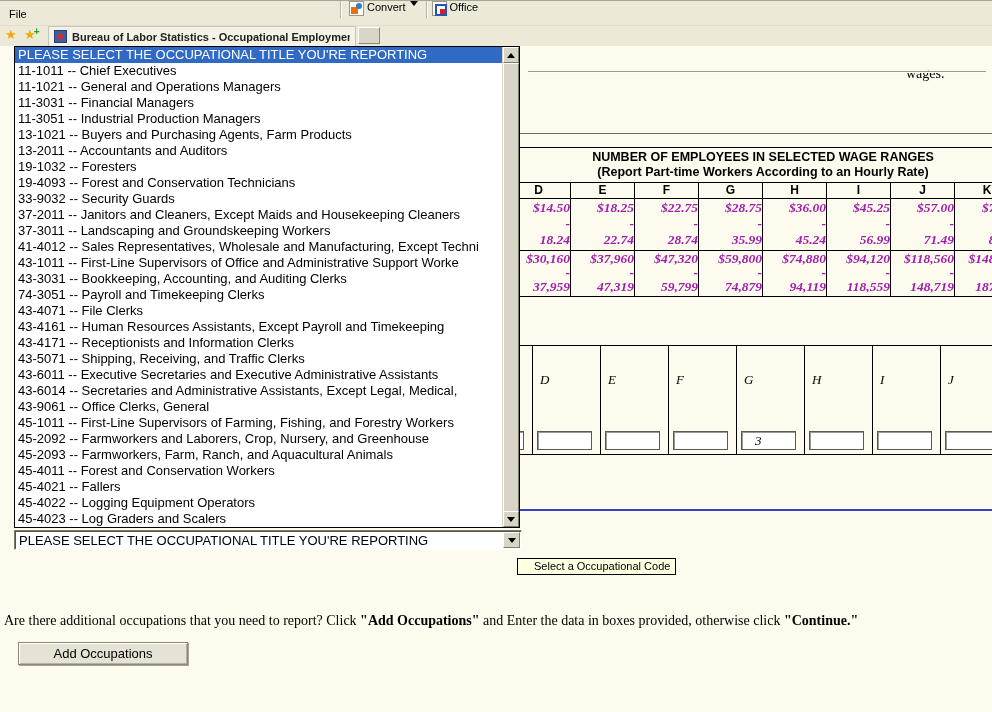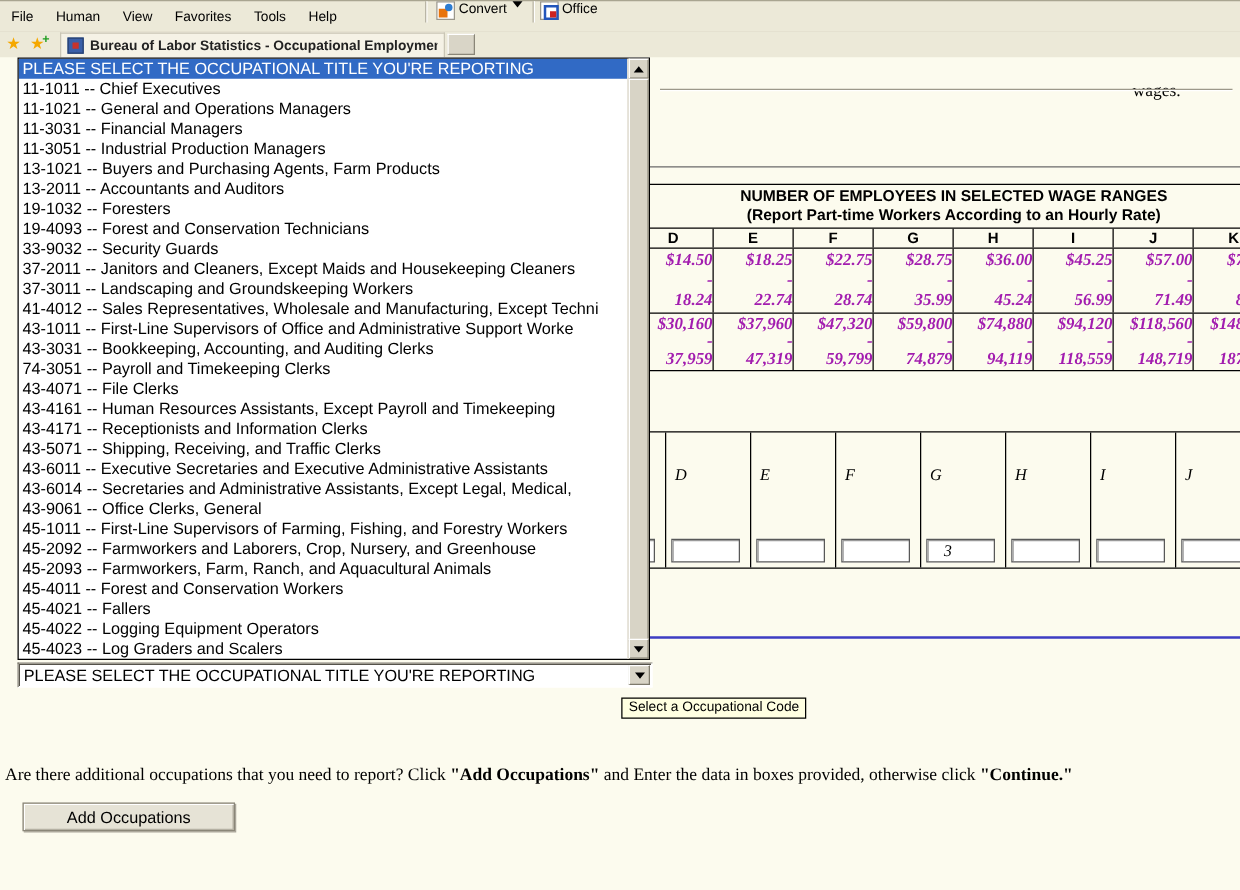--- a/index.html
+++ b/index.html
@@ -2,21 +2,21 @@
 <html><head>
 <meta charset="utf-8">
 <style>
   * { box-sizing:border-box; margin:0; padding:0; }
   html,body { width:992px; height:712px; }
   body { position:relative; overflow:hidden; background:#FCFBEE; font-family:"Liberation Sans",sans-serif; color:#000; }
 
   
   .menubar { position:absolute; top:0; left:0; width:992px; height:26px; background:#ECE9D8;
              border-top:1px solid #A9A591; border-bottom:1px solid #E2DECD; }
-  .menu-items { display:flex; height:100%; }
+  .menu-items { display:flex; height:100%;flex-direction:column; }
   .menu-item { font-size:11px; padding:7px 9px 0 9px; cursor:default; }
   .toolbar-group { position:absolute; left:336px; top:0; height:25px; display:flex; align-items:flex-start; }
   .sep { width:2px; height:17px; border-left:1px solid #B9B5A5; border-right:1px solid #FFF; margin:0 4px; }
   .tb-label { font-size:11px; margin:0 3px; }
   .dd-arrow-box { display:flex; align-items:center; padding:0 4px 0 1px; }
 
   .convert-icon { width:15px; height:15px; position:relative; background:#FFF; border:1px solid #9B978B; margin-left:3px; flex:none; }
   .convert-icon::before { content:""; position:absolute; left:1px; bottom:1px; width:7px; height:7px; background:#E8730C; }
   .convert-icon::after  { content:""; position:absolute; right:1px; top:1px; width:6px; height:6px; background:#2E7DD1; border-radius:50%; }
   .select-icon { width:15px; height:15px; position:relative; background:#FFF; border:1px solid #9B978B; flex:none; }
@@ -85,22 +85,22 @@
               border-right-color:#7E7A6C; border-bottom-color:#7E7A6C; }
   .arr-up   { width:0; height:0; border-left:4px solid transparent; border-right:4px solid transparent; border-bottom:5px solid #000; }
   .arr-down { width:0; height:0; border-left:4px solid transparent; border-right:4px solid transparent; border-top:5px solid #000; }
 
   .select-closed { position:absolute; left:14px; top:530px; width:508px; height:20px; background:#FFF; z-index:20;
                    border:1px solid #7E7A6C; border-bottom-color:#FFF; border-right-color:#FFF; box-shadow:inset 1px 1px 0 #55524A; }
   .sel-text { position:absolute; left:4px; top:2px; right:20px; font-size:13px; line-height:15px; white-space:nowrap; overflow:hidden; }
   .sel-btn { position:absolute; right:1px; top:1px; bottom:1px; width:17px; background:#D8D4C6; border:1px solid #FFF;
              border-right-color:#7E7A6C; border-bottom-color:#7E7A6C; display:flex; align-items:center; justify-content:center; }
 
-  .tooltip { position:absolute; left:497px; top:558px; z-index:30; background:#FFFFE1; border:1px solid #000;
-             font-size:11px; padding:1px 5px 2px 5px; white-space:nowrap; }
+  .tooltip { position:absolute; left:517px; top:558px; z-index:30; background:#FFFFE1; border:1px solid #000;
+             font-size:11px; padding:1px 5px 2px 16px; white-space:nowrap; }
 </style>
 </head>
 <body>
 
 <div class="menubar">
   <div class="menu-items">
       <div class="menu-item">File</div>
       <div class="menu-item">Human</div>
       <div class="menu-item">View</div>
       <div class="menu-item">Favorites</div>

